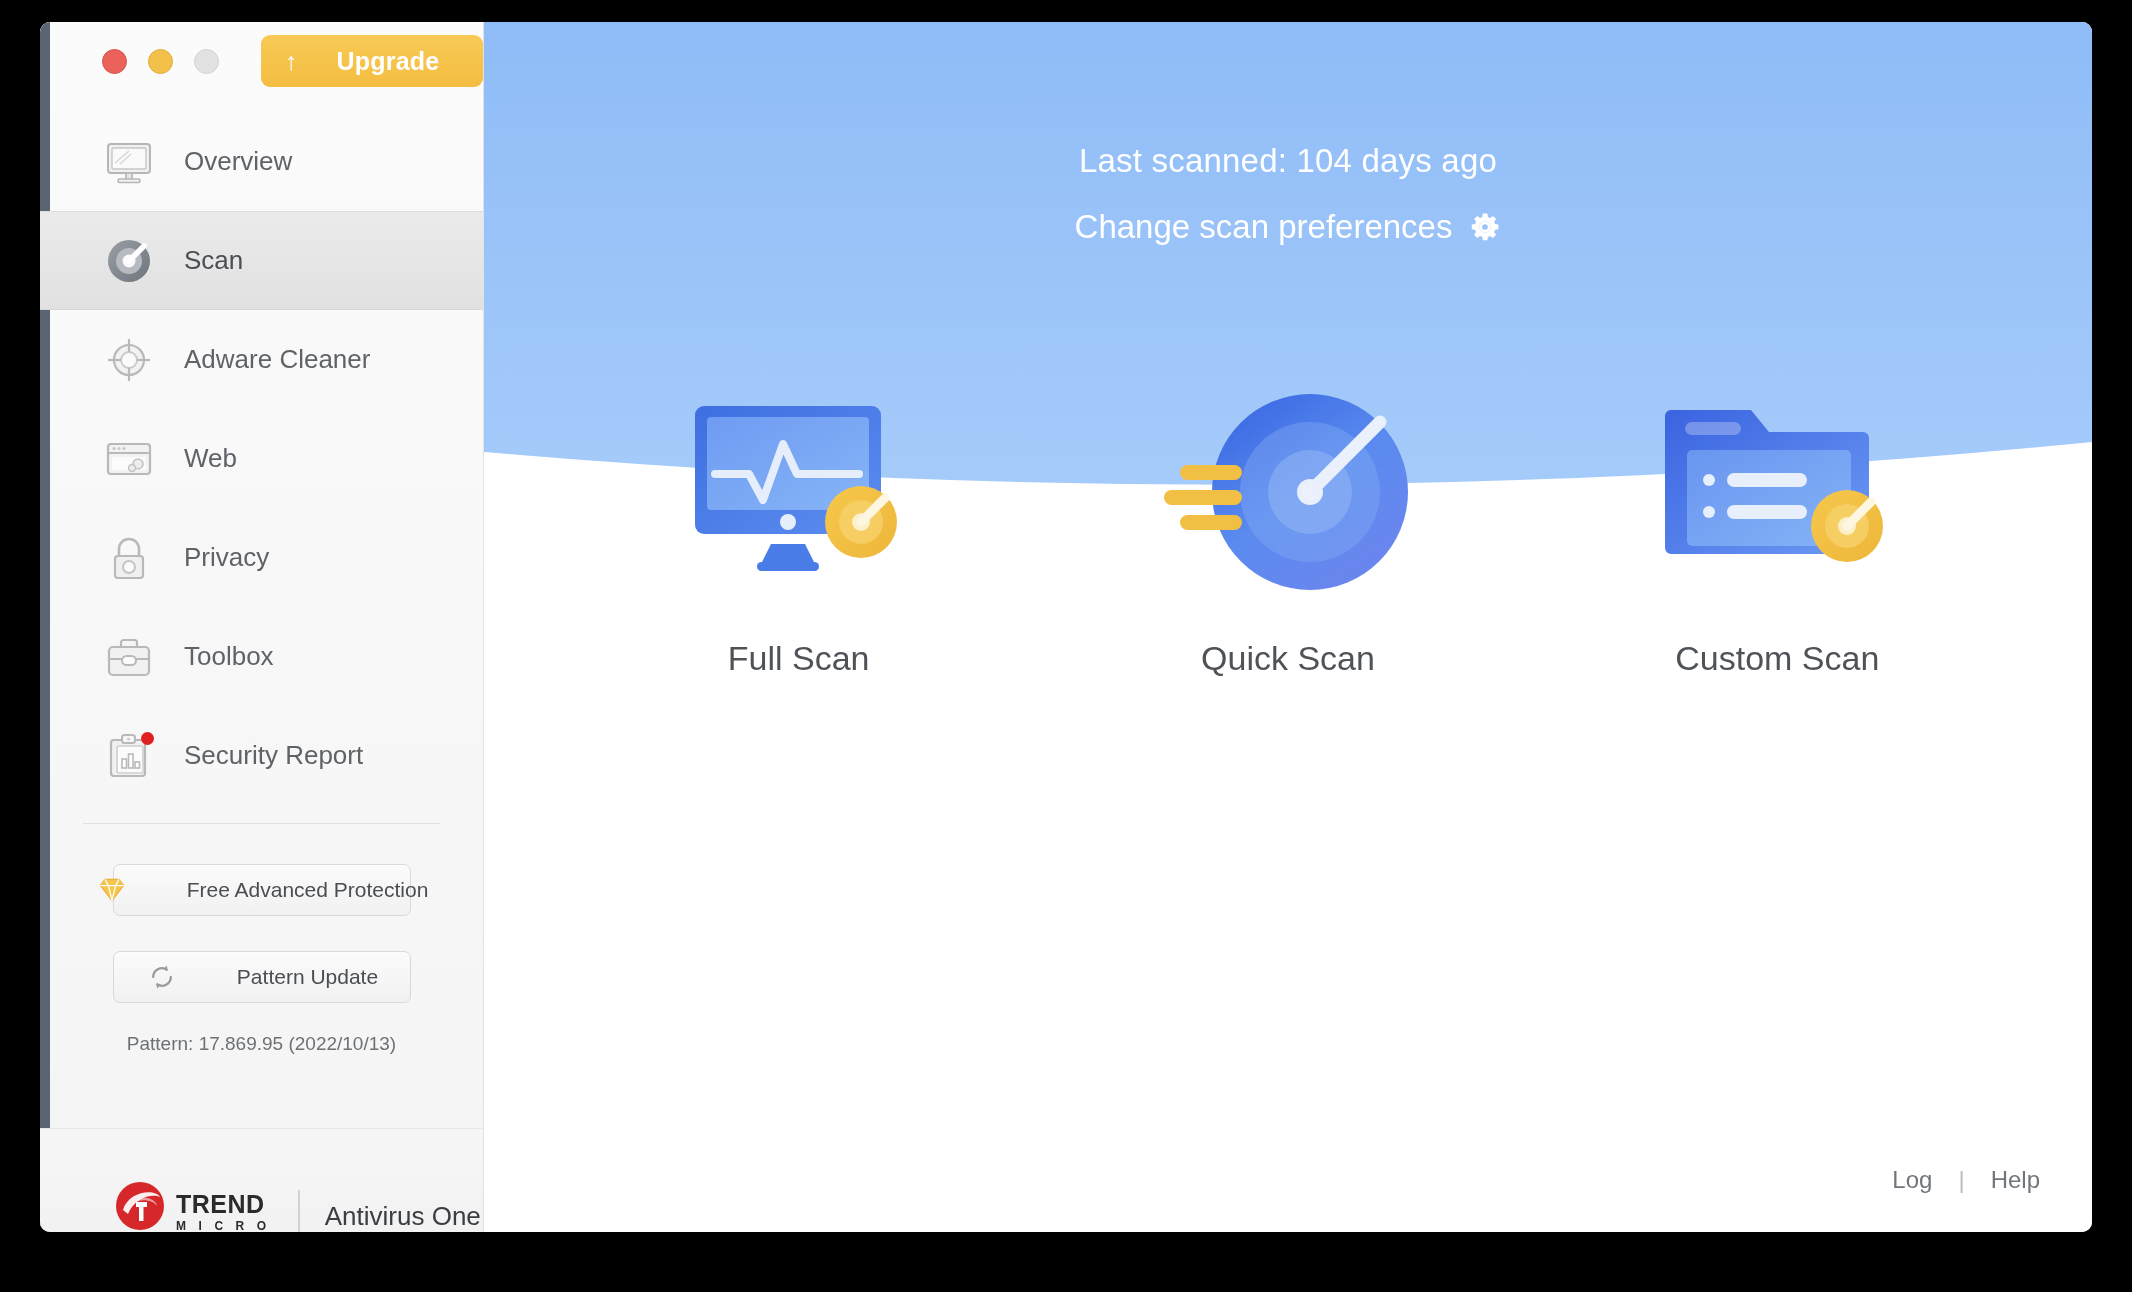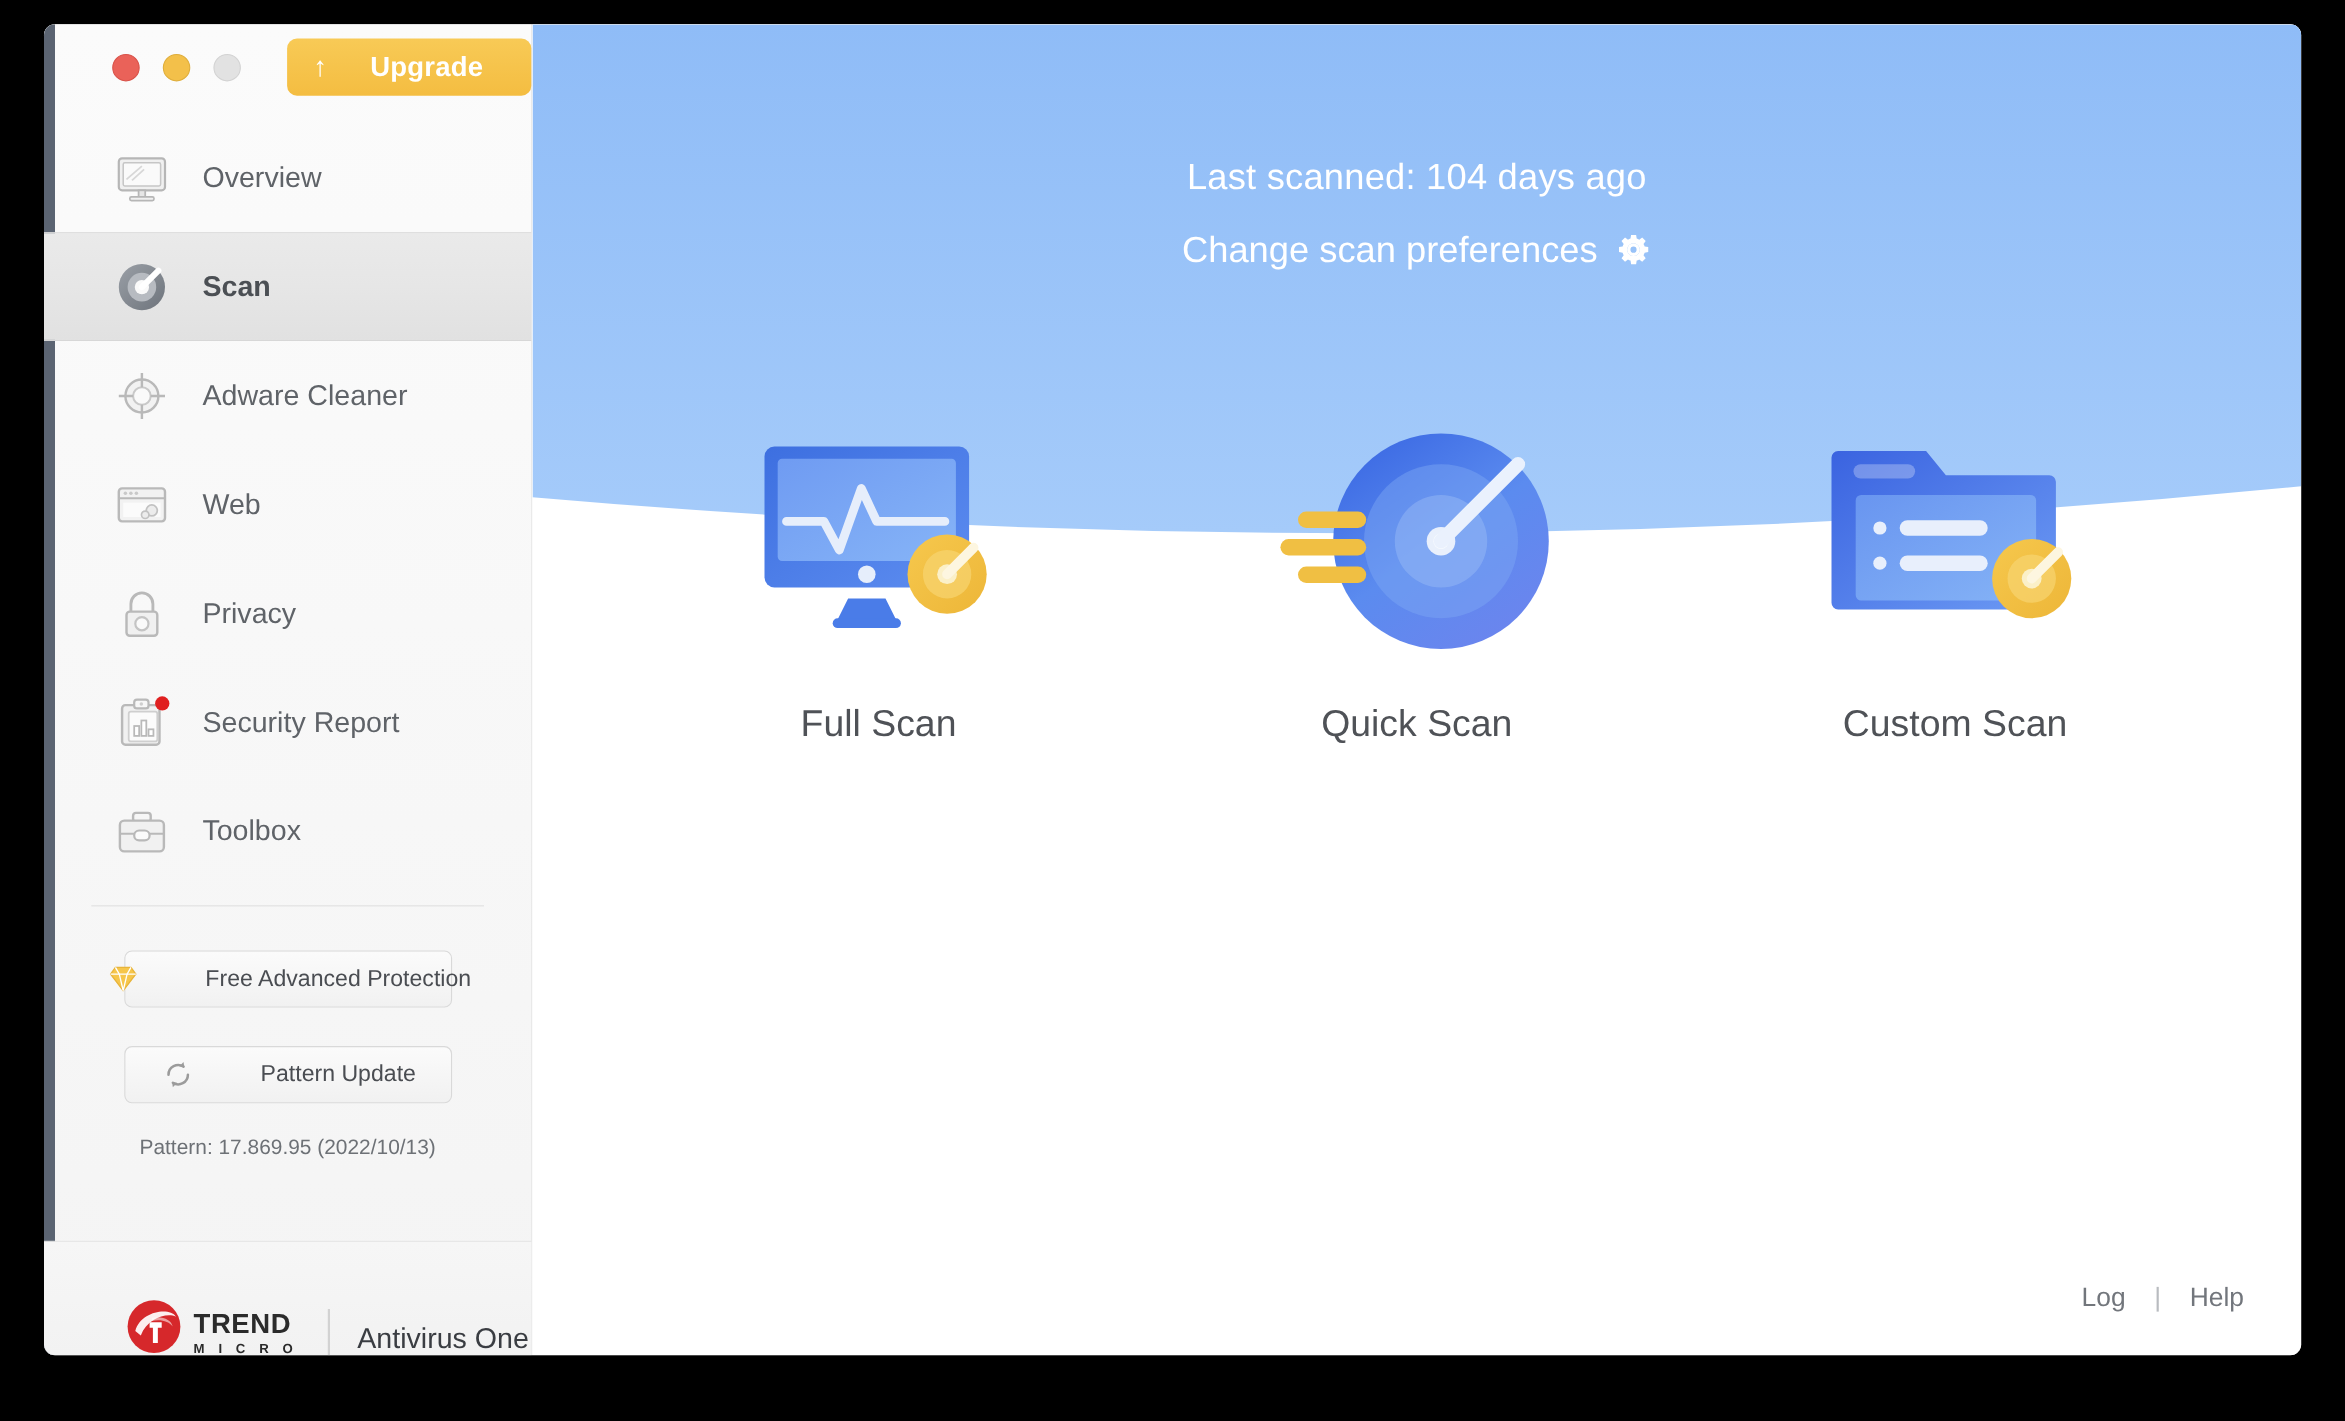--- a/index.html
+++ b/index.html
@@ -82,21 +82,21 @@
   .nav-icon {
     width: 52px; height: 52px;
     flex: none; position: relative;
     display: flex; align-items: center; justify-content: center;
   }
   .nav-label {
     margin-left: 29px;
     font-size: 26px; color: #5f6368;
     white-space: nowrap;
   }
-  .nav-item.active .nav-label { color: #4b4f54; font-weight: bold; }
+  .nav-item.active .nav-label { color: #4b4f54; }
   .badge-dot {
     position: absolute; right: 1px; top: 2px;
     width: 13px; height: 13px; border-radius: 50%;
     background: #e02020;
   }
 
   #nav-divider {
     margin: 18px 43px 0 43px;
     height: 1px; background: #e0e0e0;
   }
@@ -297,43 +297,43 @@
             <rect x="12" y="24" width="28" height="22" rx="3" fill="#f0f0f0" stroke="#b9b9b9" stroke-width="2.2"></rect>
             <circle cx="26" cy="35" r="6" fill="#fafafa" stroke="#c4c4c4" stroke-width="2"></circle>
           </svg>
         </span>
         <span class="nav-label">Privacy</span>
       </div>
 
       <div class="nav-item">
         <span class="nav-icon">
           <svg viewBox="0 0 52 52" width="52" height="52">
+            <rect x="18" y="9" width="16" height="8" rx="2.5" fill="#f6f6f6" stroke="#b9b9b9" stroke-width="2.2"></rect>
+            <rect x="6" y="16" width="40" height="28" rx="4" fill="#f1f1f1" stroke="#b9b9b9" stroke-width="2.2"></rect>
+            <line x1="6" y1="28" x2="46" y2="28" stroke="#b9b9b9" stroke-width="1.8"></line>
+            <rect x="19" y="25" width="14" height="9" rx="4.5" fill="#fbfbfb" stroke="#b9b9b9" stroke-width="2"></rect>
+          </svg>
+        </span>
+        <span class="nav-label">Toolbox</span>
+      </div>
+
+      <div class="nav-item">
+        <span class="nav-icon">
+          <svg viewBox="0 0 52 52" width="52" height="52">
             <rect x="8" y="10" width="34" height="36" rx="3" fill="#f1f1f1" stroke="#b9b9b9" stroke-width="2.2"></rect>
             <rect x="14" y="16" width="26" height="27" rx="2" fill="#fbfbfb" stroke="#cfcfcf" stroke-width="1.6"></rect>
             <rect x="19" y="5" width="13" height="8" rx="2.5" fill="#f7f7f7" stroke="#b9b9b9" stroke-width="2"></rect>
             <circle cx="25.5" cy="9" r="1.6" fill="#cfcfcf"></circle>
             <rect x="19" y="29" width="4.5" height="9" fill="#ffffff" stroke="#b9b9b9" stroke-width="1.6"></rect>
             <rect x="25.5" y="24" width="4.5" height="14" fill="#ffffff" stroke="#b9b9b9" stroke-width="1.6"></rect>
             <rect x="32" y="32" width="4.5" height="6" fill="#ffffff" stroke="#b9b9b9" stroke-width="1.6"></rect>
           </svg>
           <span class="badge-dot"></span>
         </span>
         <span class="nav-label">Security Report</span>
-      </div>
-
-      <div class="nav-item">
-        <span class="nav-icon">
-          <svg viewBox="0 0 52 52" width="52" height="52">
-            <rect x="18" y="9" width="16" height="8" rx="2.5" fill="#f6f6f6" stroke="#b9b9b9" stroke-width="2.2"></rect>
-            <rect x="6" y="16" width="40" height="28" rx="4" fill="#f1f1f1" stroke="#b9b9b9" stroke-width="2.2"></rect>
-            <line x1="6" y1="28" x2="46" y2="28" stroke="#b9b9b9" stroke-width="1.8"></line>
-            <rect x="19" y="25" width="14" height="9" rx="4.5" fill="#fbfbfb" stroke="#b9b9b9" stroke-width="2"></rect>
-          </svg>
-        </span>
-        <span class="nav-label">Toolbox</span>
       </div>
     </div>
 
     <div id="nav-divider"></div>
 
     <div class="side-btn" id="free-protection-button">
       <span class="side-btn-icon">
         <svg viewBox="0 0 34 34" width="30" height="30">
           <path d="M4 12 L9 5 H25 L30 12 L17 29 Z" fill="#f6c64b" stroke="#e8b43a" stroke-width="1.4" stroke-linejoin="round"></path>
           <path d="M4 12 H30" stroke="#ffffff" stroke-width="1.4"></path>

